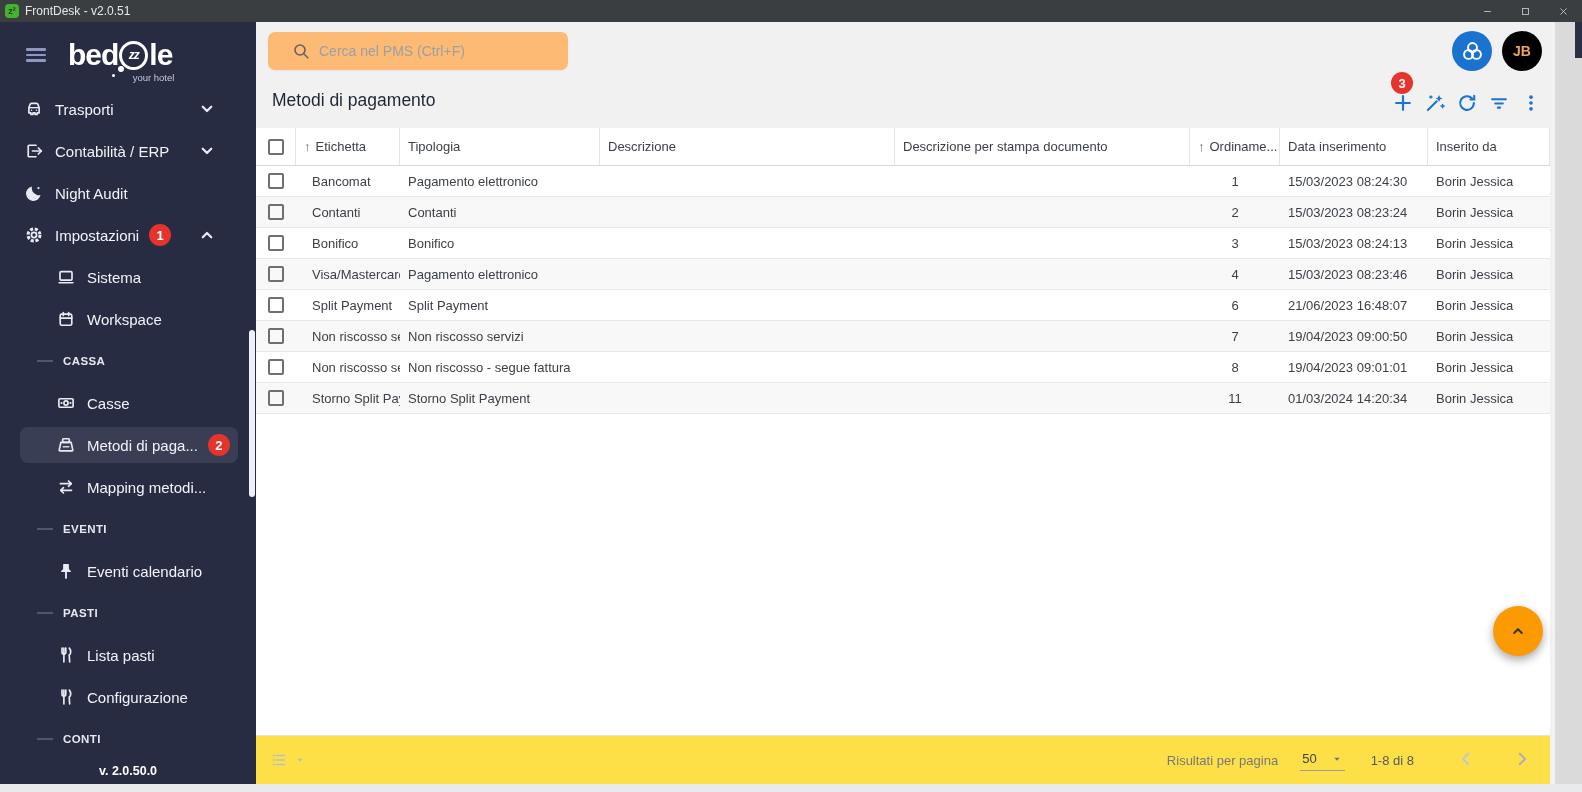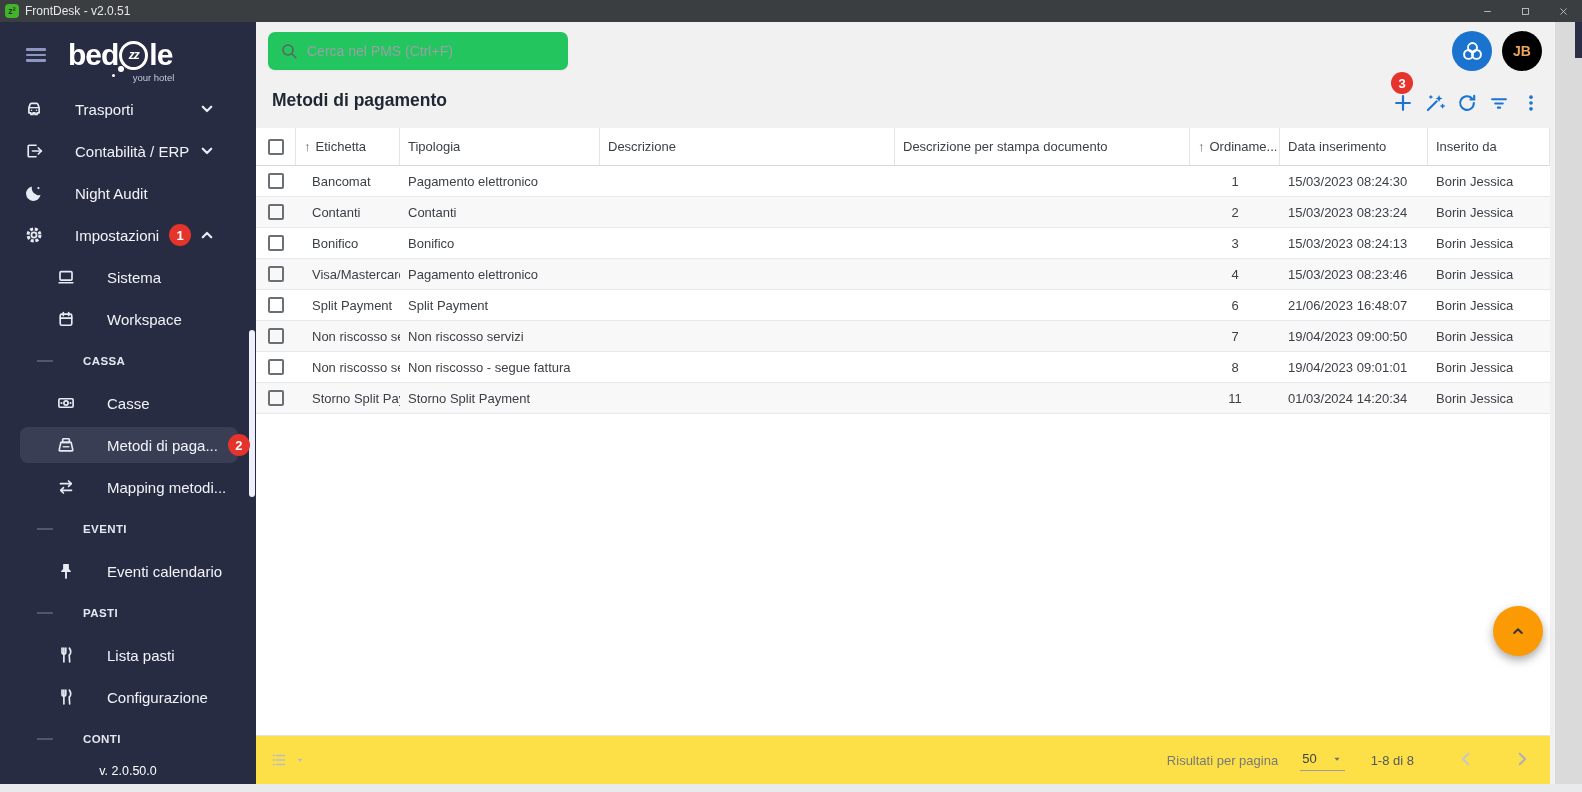--- a/index.html
+++ b/index.html
@@ -29,50 +29,50 @@
   .logo-circle span { font-size:12px; font-weight:800; letter-spacing:-1px; color:#fff; font-style:italic; }
   .logo-dot { position:absolute; left:-4px; bottom:-5px; width:6px; height:6px; border-radius:50%; background:#fff; }
   .logo-dot2 { position:absolute; left:-10px; bottom:-10px; width:3px; height:3px; border-radius:50%; background:#fff; }
   .tagline { position:absolute; right:-2px; bottom:-11px; font-size:9.5px; color:#c3c8dc; }
 
   .nav { position:absolute; top:66px; left:0; right:0; }
   .nav-item { position:relative; height:42px; display:flex; align-items:center; padding:0 28px 0 24px;
     font-size:15px; cursor:pointer; }
   .nav-item.sub { padding-left:56px; }
   .nav-item .icon { width:20px; height:20px; margin-right:11px; color:#e9ebf4; flex:0 0 auto; position:relative; z-index:1; }
-  .nav-label { position:relative; z-index:1; white-space:nowrap;margin-left:20px; }
+  .nav-label { position:relative; z-index:1; white-space:nowrap; }
   .nav-item.active::before { content:""; position:absolute; left:20px; right:18px; top:3px; bottom:3px;
     background:#3a3e55; border-radius:8px; }
   .badge { background:#e5342b; color:#fff; min-width:22px; height:22px; border-radius:50%;
     display:flex; align-items:center; justify-content:center; font-size:13px; font-weight:bold;
     margin-left:10px; position:relative; z-index:2; }
   .chev { width:15px; height:15px; margin-left:auto; color:#dde0ec; position:relative; z-index:1; }
-  .nav-section { height:42px; display:flex; align-items:center; padding-left:37px;gap:20px; }
+  .nav-section { height:42px; display:flex; align-items:center; padding-left:37px; }
   .dash { width:16px; height:2px; background:#51566e; margin-right:10px; }
   .sec-label { font-size:11.5px; font-weight:bold; letter-spacing:.4px; color:#e6e8f0; }
   .version { position:absolute; bottom:6px; left:0; right:0; text-align:center; font-size:12.5px;
-    font-weight:normal; color:#fff; }
+    font-weight:bold; color:#fff; }
   .sb-thumb { position:absolute; right:1px; top:308px; width:6px; height:167px; background:#eef0fa;
     border-radius:3px; }
 
   
   .main { position:absolute; left:256px; top:22px; width:1326px; height:762px; background:#f1f1f2; }
-  .search-box { position:absolute; left:12px; top:10px; width:300px; height:38px; background:#22c55e;
-    border-radius:7px; display:flex; align-items:center; padding:0 12px; box-shadow:0 1px 2px rgba(0,0,0,.05); }
+  .search-box { position:absolute; left:12px; top:10px; width:300px; height:38px; background:#fdba74;
+    border-radius:7px; display:flex; align-items:center; padding:0 24px; box-shadow:0 1px 2px rgba(0,0,0,.05); }
   .search-box .icon { width:18px; height:18px; color:#5f6368; margin-right:9px; flex:0 0 auto; }
   .search-box input { border:none; outline:none; background:transparent; font-size:14px; width:100%;
     font-family:"Liberation Sans", sans-serif; color:#3c4043; }
   .search-box input::placeholder { color:#9aa0a6; }
   .circle-btn { position:absolute; width:40px; height:40px; border-radius:50%; top:9px; border:none; cursor:pointer;
     display:flex; align-items:center; justify-content:center; }
   .integration-btn { left:1196px; background:#1a73cf; color:#fff; }
   .integration-btn .icon { width:23px; height:23px; }
   .avatar { left:1246px; background:#000000; color:#efa45c; font-size:14px; font-weight:bold; }
 
-  .page-title { position:absolute; left:16px; top:68px; font-size:17.5px; font-weight:700; color:#1f2733; }
+  .page-title { position:absolute; left:16px; top:68px; font-size:17.5px; font-weight:400; color:#1f2733; }
   .toolbar { position:absolute; right:40px; top:70px; display:flex; gap:9px; }
   .tb-btn { position:relative; width:23px; height:23px; border:none; background:none; color:#1b74d3;
     cursor:pointer; }
   .tb-btn .icon { width:22px; height:22px; }
   .tb-badge { position:absolute; top:-20px; left:-10px; }
 
   
   .table-card { position:absolute; left:0; right:32px; top:106px; bottom:49px; background:#fff; overflow:hidden; }
   .trow { display:grid; grid-template-columns:40px 104px 200px 295px 295px 90px 148px minmax(0,1fr); }
   .thead { border-bottom:1px solid #d9d9db; }

